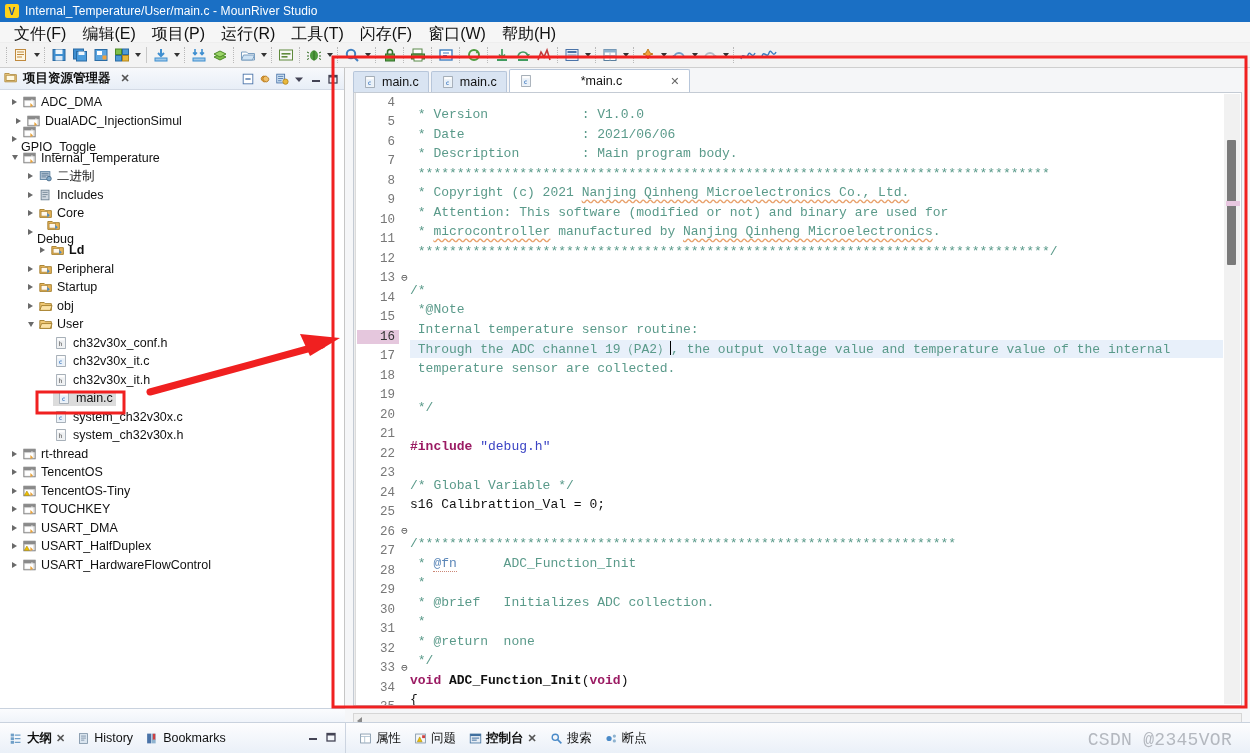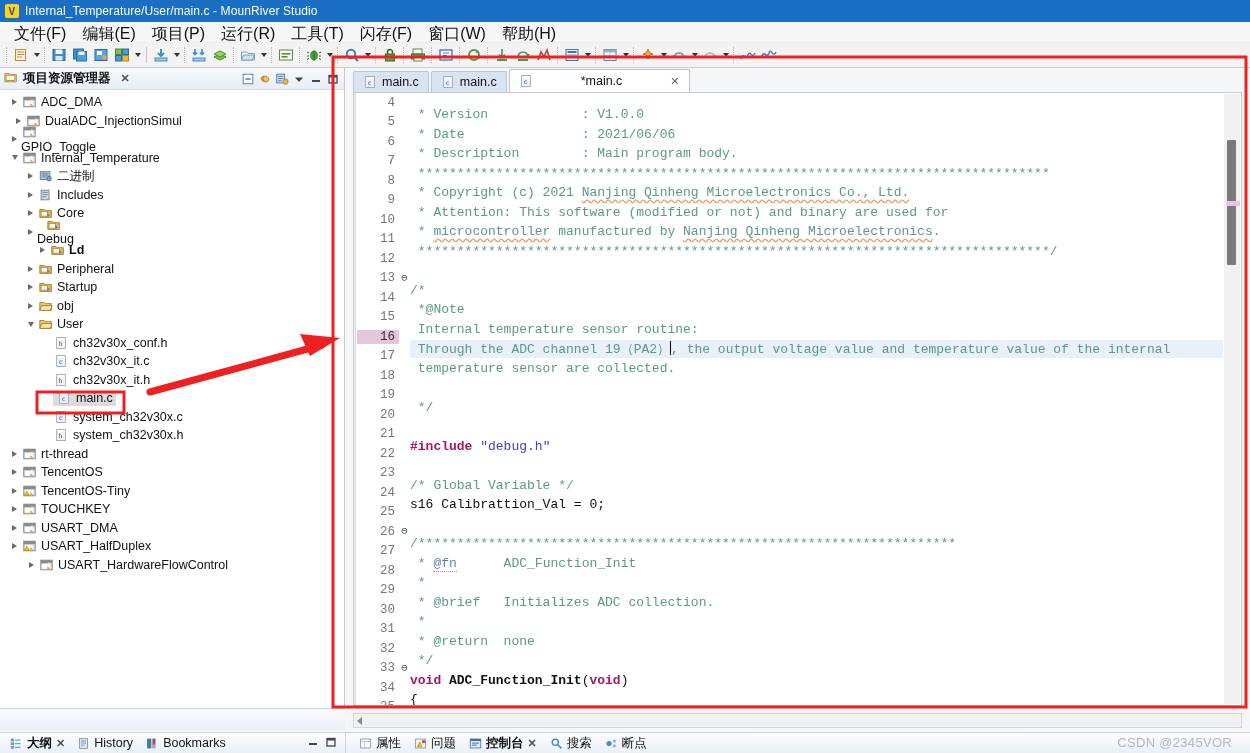--- a/index.html
+++ b/index.html
@@ -113,30 +113,30 @@
   .vscroll { position:absolute; right:1px; top:1px; bottom:1px; width:16px; background:#f1f1f1; }
   .vscroll .thumb { position:absolute; left:3px; top:46px; width:9px; height:125px; background:#7a7a7a; border-radius:1px;}
   .vscroll .marker { position:absolute; right:0px; top:107px; width:14px; height:5px; background:#e8c7e0; }
   .hscroll { position:absolute; left:8px; right:8px; bottom:2px; height:15px; background:#f1f1f1; border:1px solid #d6d6d6;}
   .hscroll .harr { position:absolute; left:3px; top:3px; width:0;height:0;border-top:4px solid transparent;border-bottom:4px solid transparent;border-right:5px solid #8a8a8a;}
 
   .codecaret { display:inline-block; width:1px; height:14px; background:#000; vertical-align:-2px; }
 
   
   .bottomstrip {
-    position:absolute; left:0; bottom:0; width:1250px; height:21px;
+    position:absolute; left:0; bottom:0; width:1250px; height:31px;
     background:linear-gradient(to bottom,#fdfdfe,#eaf0f8);
     border-top:1px solid #c9d2de; display:flex; align-items:center;
   }
   .bs-left { width:345px; display:flex; align-items:center; gap:2px; padding-left:4px; position:relative;}
   .bs-right { flex:1 1 auto; display:flex; align-items:center; gap:3px; padding-left:8px; border-left:1px solid #ccd4e0; height:100%;}
   .btab { display:flex; align-items:center; gap:4px; padding:1px 5px; font-size:12.5px; color:#111; white-space:nowrap;}
   .btab.active { font-weight:bold; }
   .minmax { display:flex; gap:6px; margin-left:auto; padding-right:8px;}
-  .watermark { margin-left:auto; padding-right:10px; color:#b4b8bf; font-size:13px; letter-spacing:.3px; font-family:Liberation Sans, sans-serif;}
+  .watermark { margin-left:auto; padding-right:10px; color:#b4b8bf; font-size:18px; letter-spacing:.3px; font-family:Liberation Mono, monospace;}
 
   
   .annot { position:absolute; left:0; top:0; width:1250px; height:753px; pointer-events:none; }
 </style>
 </head>
 <body>
 
 <div id="app">
 
   <div class="titlebar">
@@ -737,21 +737,21 @@
                   <rect x="1.5" y="2.5" width="13" height="11" fill="#e6e6e6" stroke="#7a7a7a"></rect>
                   <rect x="1.5" y="2.5" width="13" height="3.5" fill="#8a8a8a"></rect>
                   <rect x="3" y="7" width="9" height="5" fill="#fff"></rect>
                   <path d="M2 13l3-5 3 5z" fill="#f0c000" stroke="#a08000" stroke-width=".6"></path>
                   <path d="M9 9l3 3-3 2z" fill="#e8a33c"></path>
                 </svg>
               </span>
               <span class="tlabel">USART_HalfDuplex</span>
             </span>
           </div>
-          <div class="trow" style="padding-left: 25px;">
+          <div class="trow" style="padding-left: 8px;">
             <span class="tw c"></span>
             <span style="display: inline-flex; align-items: center;">
               <span class="ticon">
                 <svg width="15" height="14" viewBox="0 0 16 16">
                   <rect x="1.5" y="2.5" width="13" height="11" fill="#e6e6e6" stroke="#7a7a7a"></rect>
                   <rect x="1.5" y="2.5" width="13" height="3.5" fill="#8a8a8a"></rect>
                   <rect x="3" y="7" width="9" height="5" fill="#fff"></rect>
                   <text x="10" y="6.5" font-size="5" fill="#fff">c</text>
                   <path d="M9 9l3 3-3 2z" fill="#e8a33c"></path>
                 </svg>

